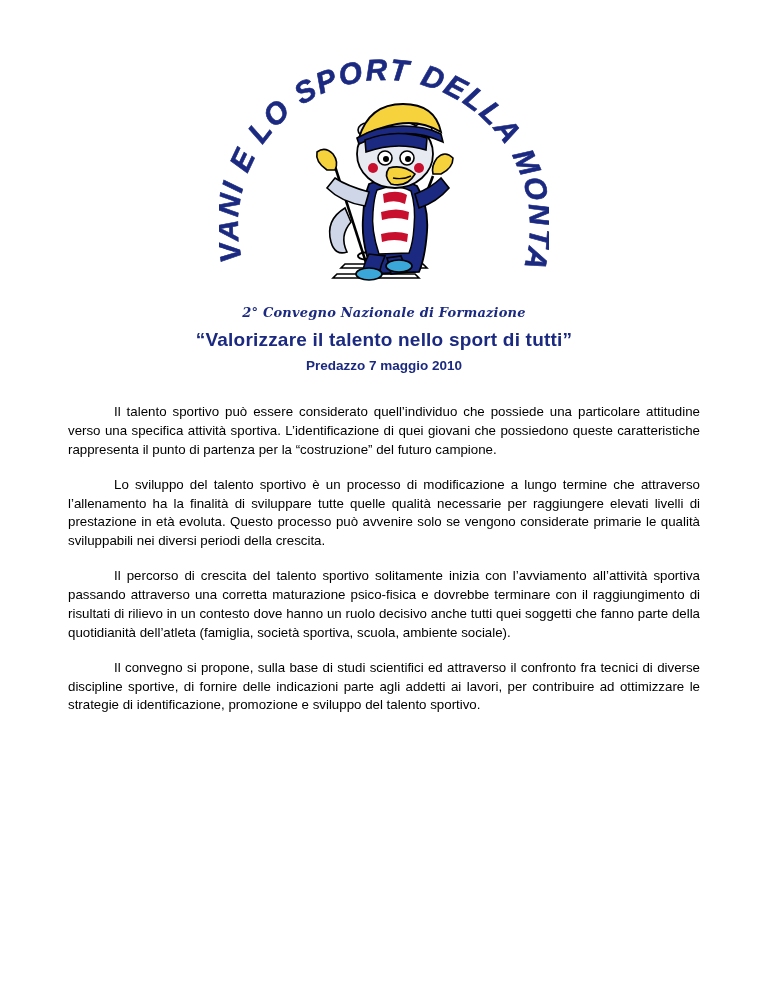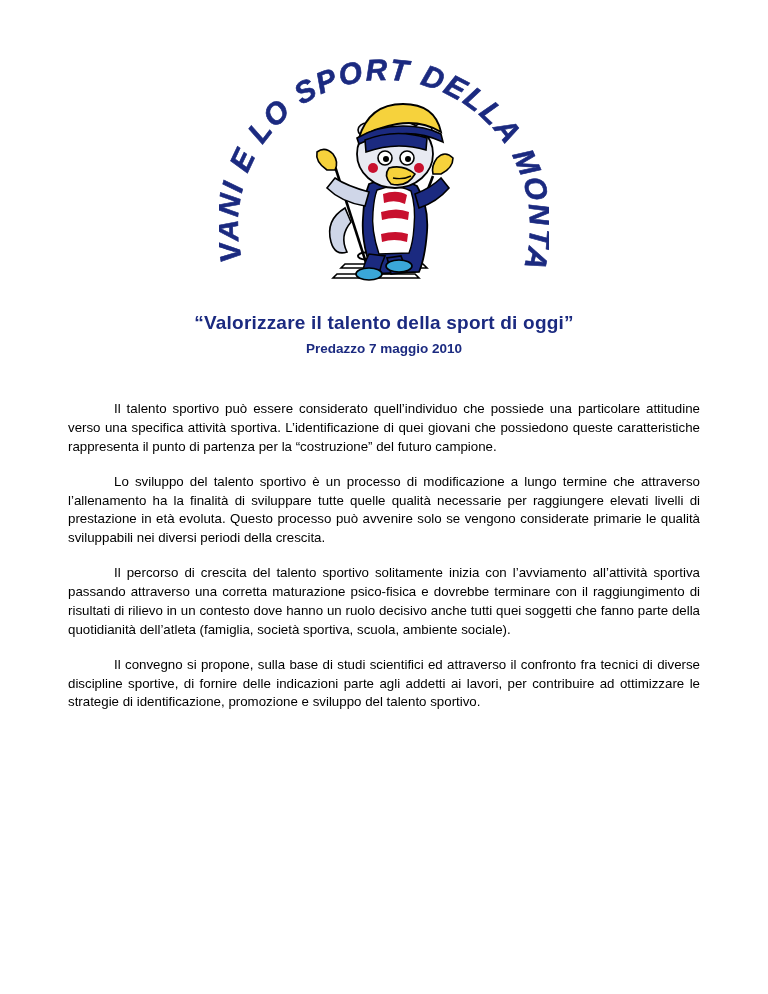--- a/index.html
+++ b/index.html
@@ -63,21 +63,21 @@
     margin-top: 7px;
     font-family: "Liberation Sans", sans-serif;
     font-weight: bold;
     font-size: 13.5px;
     color: #1b2a80;
     text-align: center;
   }
 
   
   .body-text {
-    margin-top: 44px;
+    margin-top: 30px;
   }
   .body-text p {
     margin: 0 0 16px 0;
     font-size: 13.3px;
     line-height: 1.42;
     text-align: justify;
     text-indent: 46px;
     color: #000000;
   }
   .body-text p:last-child {
@@ -150,21 +150,22 @@
 
           <circle cx="154" cy="110" r="5" fill="#c8102e"></circle>
           <circle cx="200" cy="110" r="5" fill="#c8102e"></circle>
 
           <path d="M170 110 q14 -4 26 6 q-8 14 -24 10 q-8 -8 -2 -16 Z" fill="#f6d23c" stroke="#000000" stroke-width="1.6"></path>
           <path d="M174 120 q10 2 18 -2" fill="none" stroke="#000000" stroke-width="1.4"></path>
         </g>
       </svg>
     </div>
 
-    <div class="title-main">“Valorizzare il talento della sport di oggi”</div>
+    <div class="subtitle-small">2° Convegno Nazionale di Formazione</div>
+    <div class="title-main">“Valorizzare il talento nello sport di tutti”</div>
     <div class="title-date">Predazzo 7 maggio 2010</div>
   </div>
 
   <div class="body-text">
     <p>Il talento sportivo può essere considerato quell’individuo che possiede una particolare attitudine verso una specifica attività sportiva. L’identificazione di quei giovani che possiedono queste caratteristiche rappresenta il punto di partenza per la “costruzione” del futuro campione.</p>
     <p>Lo sviluppo del talento sportivo è un processo di modificazione a lungo termine che attraverso l’allenamento ha la finalità di sviluppare tutte quelle qualità necessarie per raggiungere elevati livelli di prestazione in età evoluta. Questo processo può avvenire solo se vengono considerate primarie le qualità sviluppabili nei diversi periodi della crescita.</p>
     <p>Il percorso di crescita del talento sportivo solitamente inizia con l’avviamento all’attività sportiva passando attraverso una corretta maturazione psico-fisica e dovrebbe terminare con il raggiungimento di risultati di rilievo in un contesto dove hanno un ruolo decisivo anche tutti quei soggetti che fanno parte della quotidianità dell’atleta (famiglia, società sportiva, scuola, ambiente sociale).</p>
     <p>Il convegno si propone, sulla base di studi scientifici ed attraverso il confronto fra tecnici di diverse discipline sportive, di fornire delle indicazioni parte agli addetti ai lavori, per contribuire ad ottimizzare le strategie di identificazione, promozione e sviluppo del talento sportivo.</p>
   </div>
 

